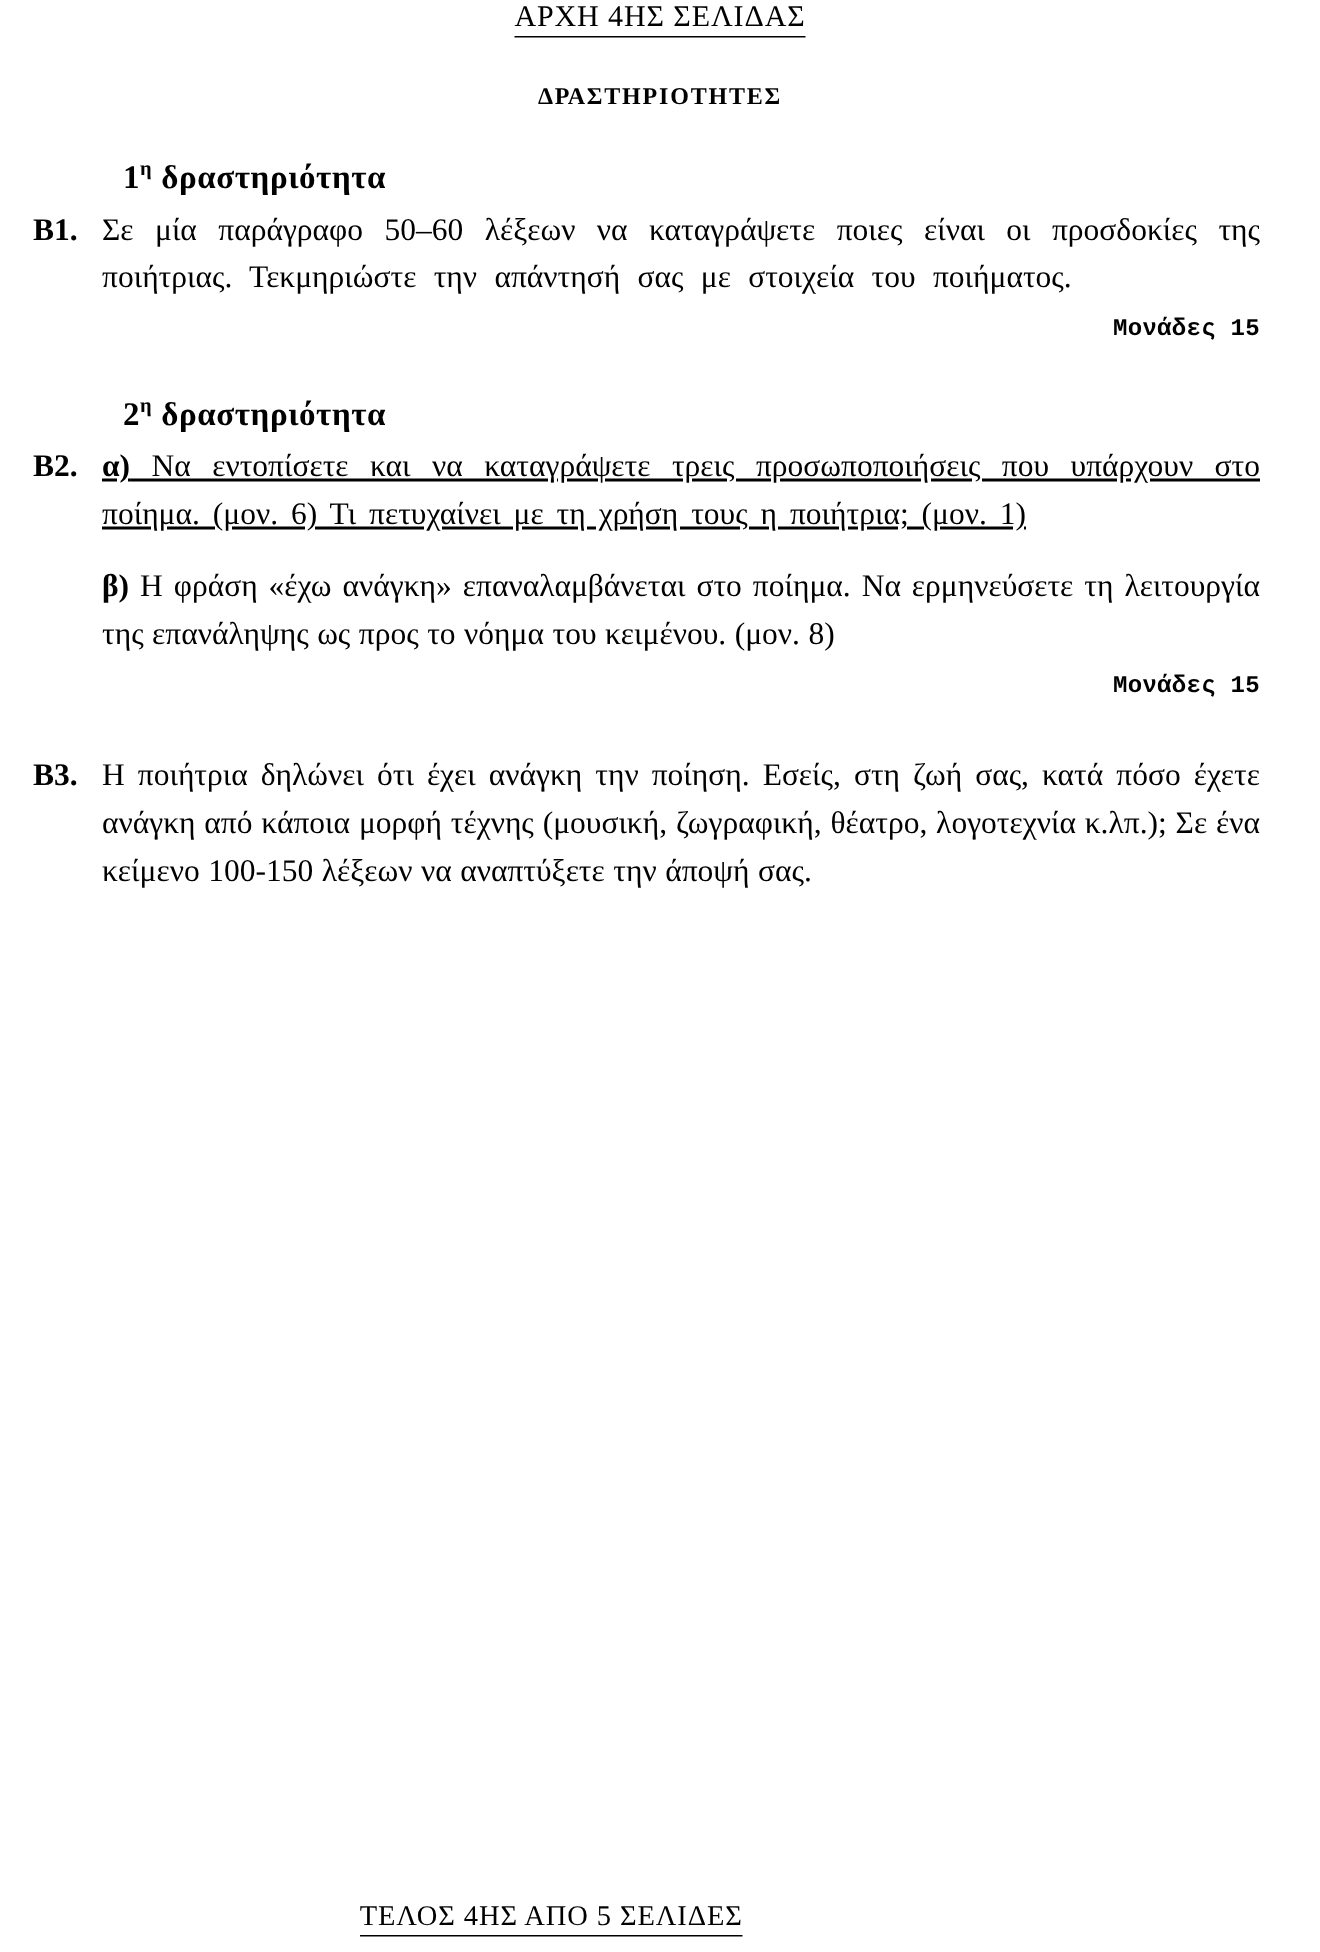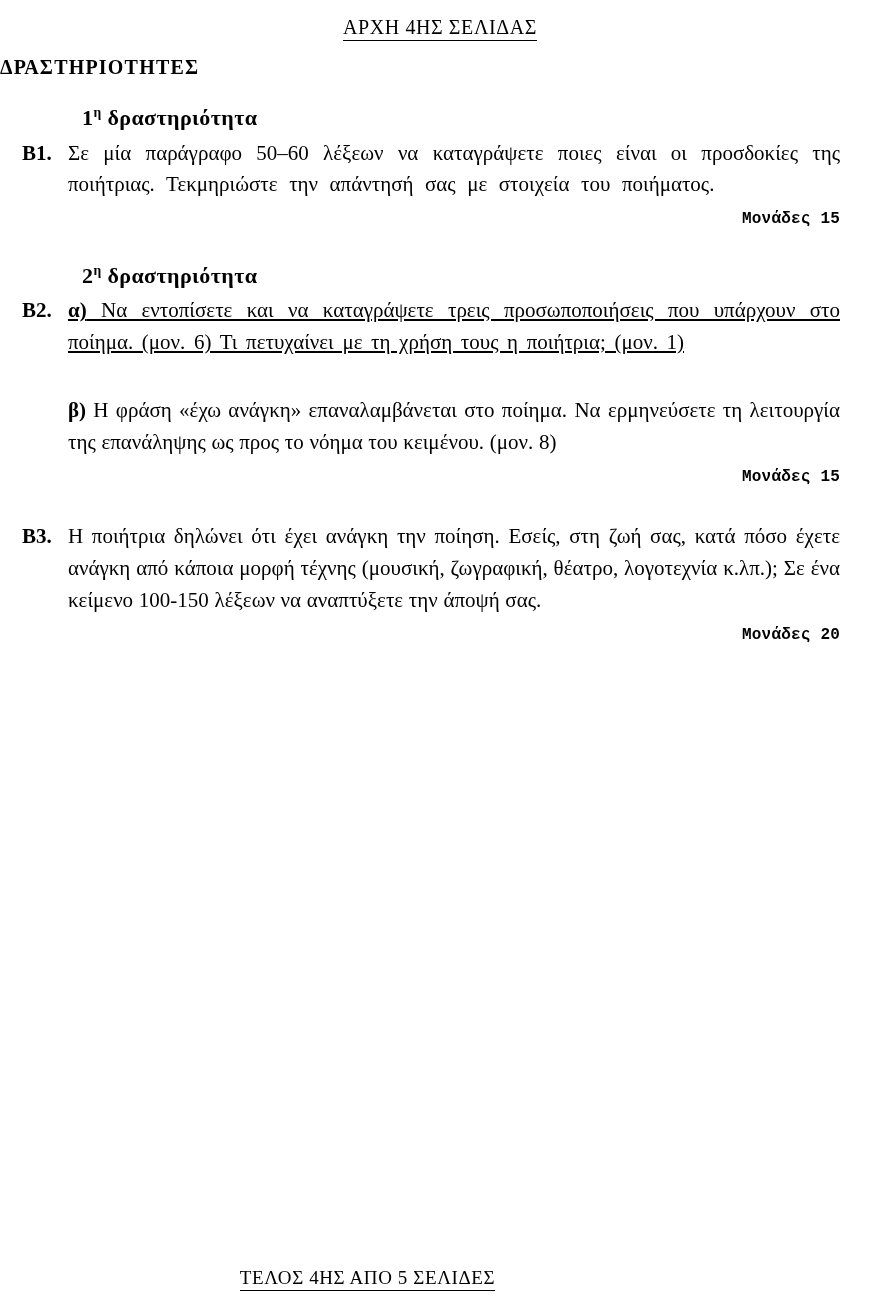--- a/index.html
+++ b/index.html
@@ -19,40 +19,41 @@
   .page {
     position: relative;
     width: 880px;
     height: 1301px;
     box-sizing: border-box;
   }
 
   
   .page-header {
     position: absolute;
-    top: 16px;
+    top: 0;
     left: 0;
     width: 880px;
     text-align: center;
     font-size: 20px;
     letter-spacing: 0.6px;
   }
   .page-header .hdr-text {
     display: inline-block;
     border-bottom: 1px solid #000;
     padding-bottom: 1px;
   }
 
   
   .doc-title {
     position: absolute;
     top: 56px;
     left: 0;
     width: 880px;
-    font-size: 20px;
+    text-align: center;
+    font-size: 16px;
     font-weight: bold;
     letter-spacing: 1.2px;
   }
 
   
   .content {
     position: absolute;
     top: 104px;
     left: 22px;
     width: 818px;
@@ -98,21 +99,21 @@
     word-spacing: 0.30em;
   }
   .para.loose2 {
     word-spacing: 0.16em;
     text-decoration: underline;
   }
   .para.tight {
     word-spacing: 0.02em;
   }
   .para + .para {
-    margin-top: 36px;
+    margin-top: 16px;
   }
   .bold-marker { font-weight: bold; }
 
   .marks {
     text-align: right;
     font-size: 16px;
     font-weight: bold;
     margin-top: 6px;
     letter-spacing: 0.2px;
     font-family: Liberation Mono, monospace;
@@ -177,21 +178,20 @@
       </div>
     </div>
 
     <div class="gap-md"></div>
 
 
     <div class="qblock">
       <div class="qlabel">Β3.</div>
       <div class="qbody">
         <p class="para tight">Η ποιήτρια δηλώνει ότι έχει ανάγκη την ποίηση. Εσείς, στη ζωή σας, κατά πόσο έχετε ανάγκη από κάποια μορφή τέχνης (μουσική, ζωγραφική, θέατρο, λογοτεχνία κ.λπ.); Σε ένα κείμενο 100-150 λέξεων να αναπτύξετε την άποψή σας.</p>
-        <div class="marks">Μονάδες 20</div>
       </div>
     </div>
 
   </div>
 
   <div class="page-footer">
     <span class="ftr-text">ΤΕΛΟΣ 4ΗΣ ΑΠΟ 5 ΣΕΛΙΔΕΣ</span>
   </div>
 
 </div>

